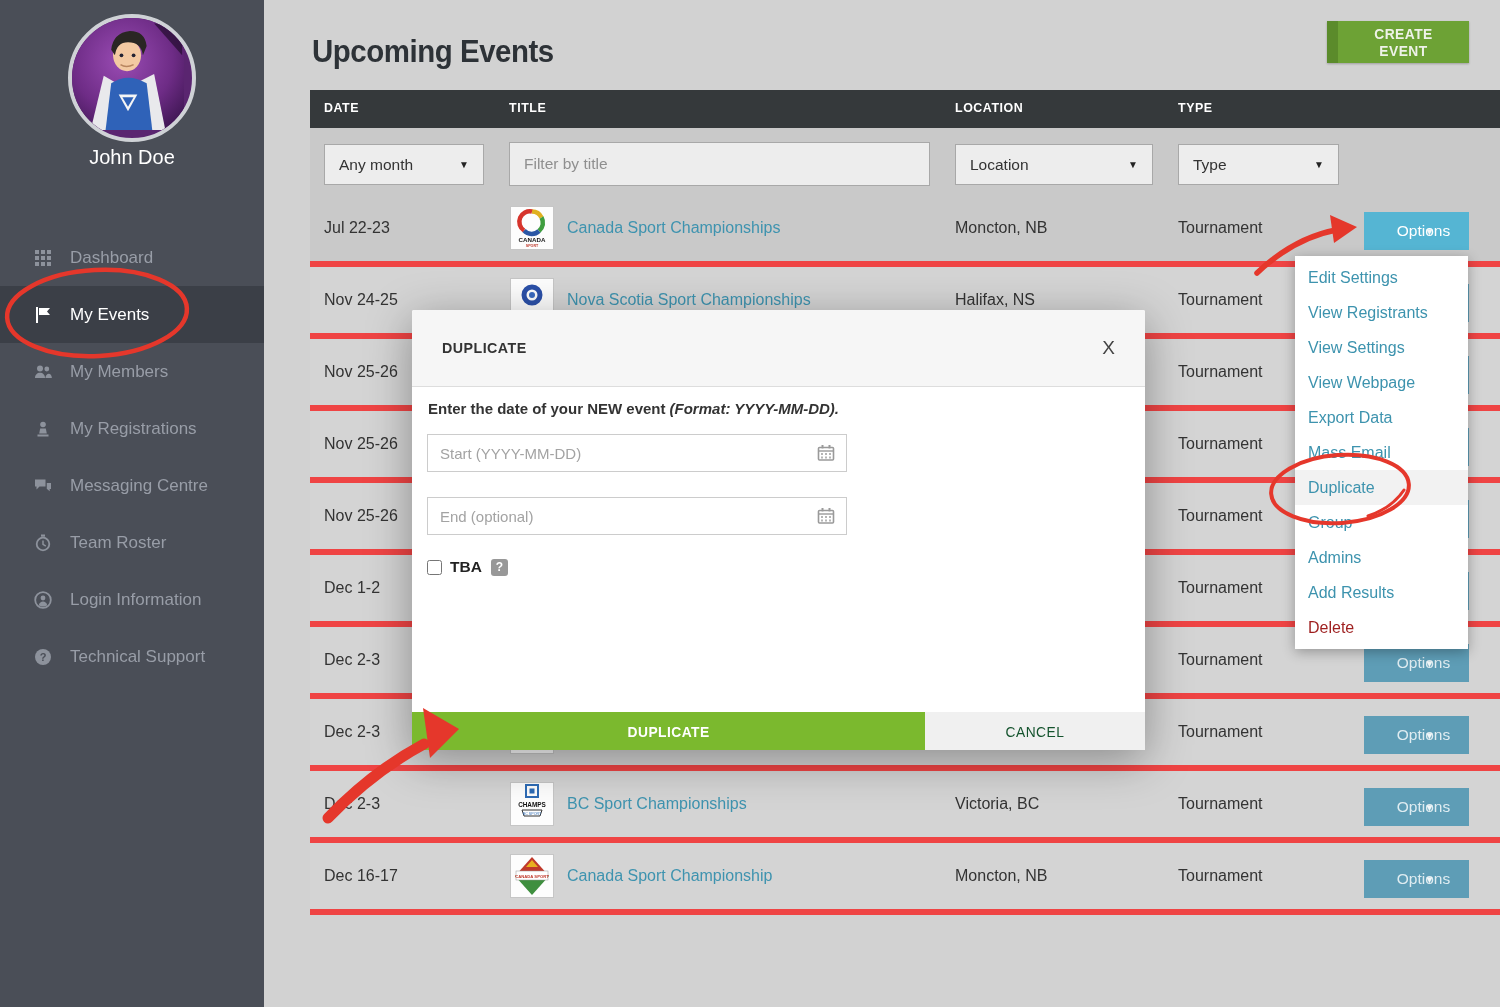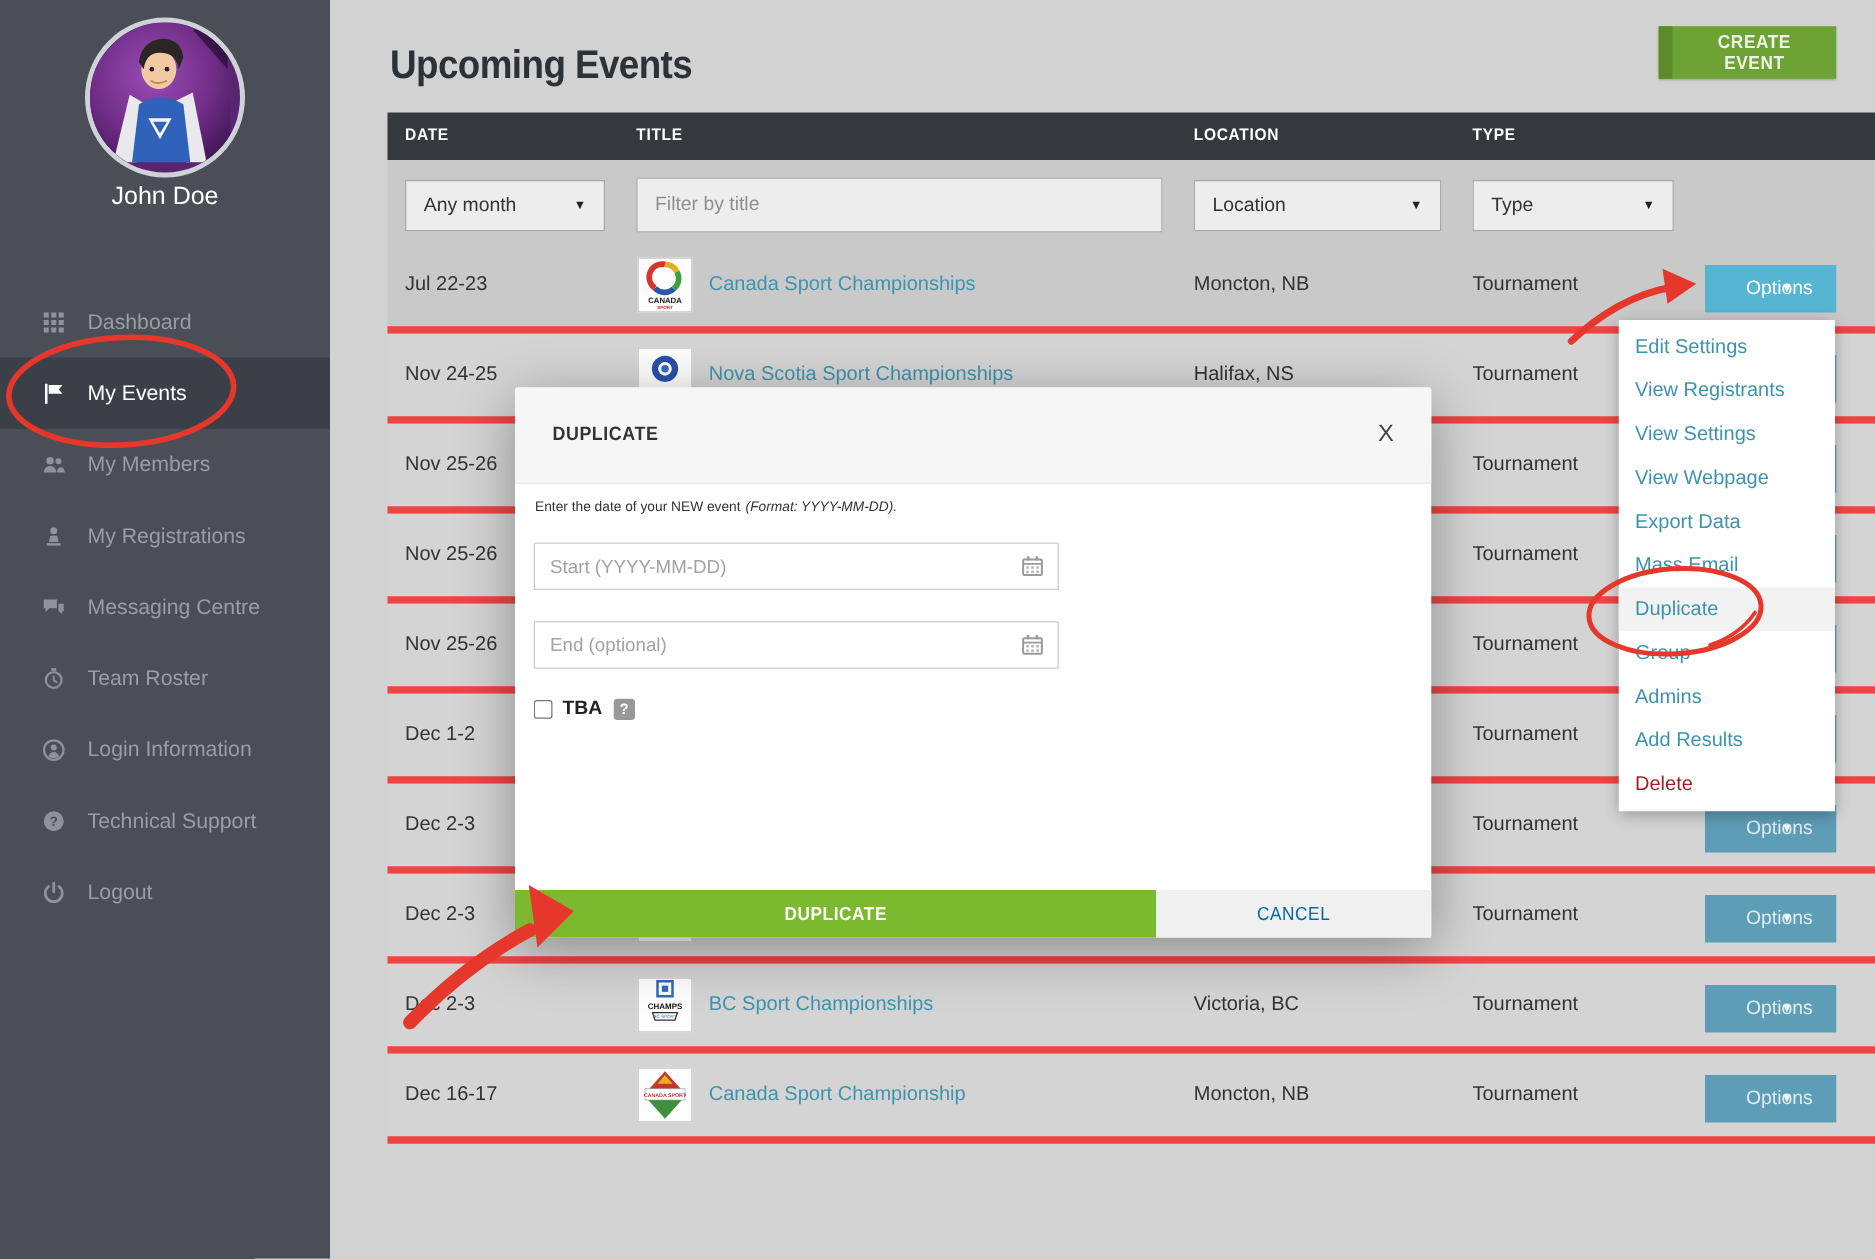--- a/index.html
+++ b/index.html
@@ -67,37 +67,37 @@
   .menu-item.highlighted{background:#f2f2f2;}
   .menu-item.danger{color:#9e1e1e;}
 
   
   .modal{position:absolute;left:412px;top:310px;width:733px;height:440px;background:#fff;z-index:50;
     box-shadow:0 10px 45px rgba(0,0,0,.35);border-radius:2px;}
   .modal-header{position:absolute;left:0;right:0;top:0;height:76px;background:#f6f6f6;border-bottom:1px solid #ddd;
     border-radius:2px 2px 0 0;}
   .modal-title{position:absolute;left:30px;top:29px;font-size:15.5px;font-weight:bold;letter-spacing:.5px;color:#333;}
   .modal-close{position:absolute;right:24px;top:26px;font-size:19px;color:#444;cursor:pointer;background:none;border:none;font-family:inherit;}
-  .modal-instruction{position:absolute;left:16px;top:90px;font-size:11px;color:#333;}
+  .modal-instruction{position:absolute;left:16px;top:90px;font-size:15px;color:#333;font-weight:bold;}
   .modal-instruction em{margin-left:4px;}
   .date-input{position:absolute;left:15px;width:420px;height:38px;box-sizing:border-box;border:1px solid #ccc;
     background:#fff;font-size:15px;color:#333;padding:0 36px 0 12px;font-family:inherit;}
   .date-input::placeholder{color:#a3a3a3;}
   .in-start{top:124px;} .in-end{top:187px;}
   .cal-icon{position:absolute;width:18px;height:18px;pointer-events:none;}
   .cal-start{left:405px;top:134px;} .cal-end{left:405px;top:197px;}
   .tba-row{position:absolute;left:15px;top:248px;display:flex;align-items:center;}
   .tba-check{width:15px;height:15px;margin:0 8px 0 0;}
   .tba-label{font-size:15.5px;color:#222;font-weight:bold;}
   .help-badge{width:17px;height:17px;margin-left:9px;background:#989898;color:#fff;border-radius:3px;
     font-size:12px;font-weight:bold;display:flex;align-items:center;justify-content:center;cursor:pointer;}
   .modal-footer{position:absolute;left:0;right:0;bottom:0;height:38px;display:flex;}
   .btn-duplicate{width:513px;height:38px;background:#7bb92e;border:none;color:#fff;font-weight:bold;
     font-size:15px;letter-spacing:.5px;cursor:pointer;font-family:inherit;}
-  .btn-cancel{width:220px;height:38px;background:#f0f0f0;border:none;color:#0369a1;font-size:15px;
+  .btn-cancel{width:220px;height:38px;background:#f0f0f0;border:none;color:#14532d;font-size:15px;
     letter-spacing:.5px;cursor:pointer;font-family:inherit;}
 
   
   .annotations{position:absolute;left:0;top:0;width:1500px;height:1007px;z-index:99;pointer-events:none;}
 </style>
 </head>
 <body>
 
 <aside class="sidebar">
   <div class="avatar">
@@ -202,29 +202,20 @@
       <span class="slabel">Login Information</span>
     </div>
       <div class="side-item">
       <span class="sicon">
           <svg viewBox="0 0 18 18">
             <circle cx="9" cy="9" r="8" fill="currentColor"></circle>
             <text x="9" y="13" font-size="11" font-weight="bold" text-anchor="middle" fill="#4a4e57">?</text>
           </svg>
         </span>
       <span class="slabel">Technical Support</span>
-    </div>
-      <div class="side-item">
-      <span class="sicon">
-          <svg viewBox="0 0 18 18">
-            <path d="M9 1.5v7" stroke="currentColor" stroke-width="2.2" stroke-linecap="round" fill="none"></path>
-            <path d="M4.8 4.2a6.8 6.8 0 1 0 8.4 0" stroke="currentColor" stroke-width="2.2" stroke-linecap="round" fill="none"></path>
-          </svg>
-        </span>
-      <span class="slabel">Logout</span>
     </div>
     </nav>
 </aside>
 
 <main class="main">
   <h1 class="page-title cond">Upcoming Events</h1>
   <button class="create-btn">
     <span class="cond-c">CREATE EVENT</span>
   </button>
 

